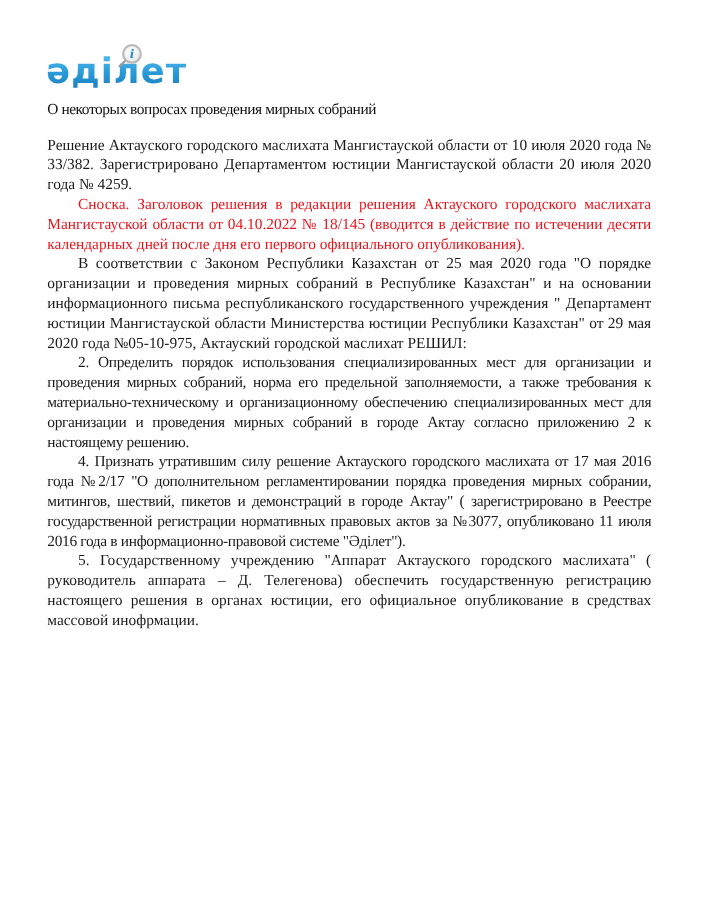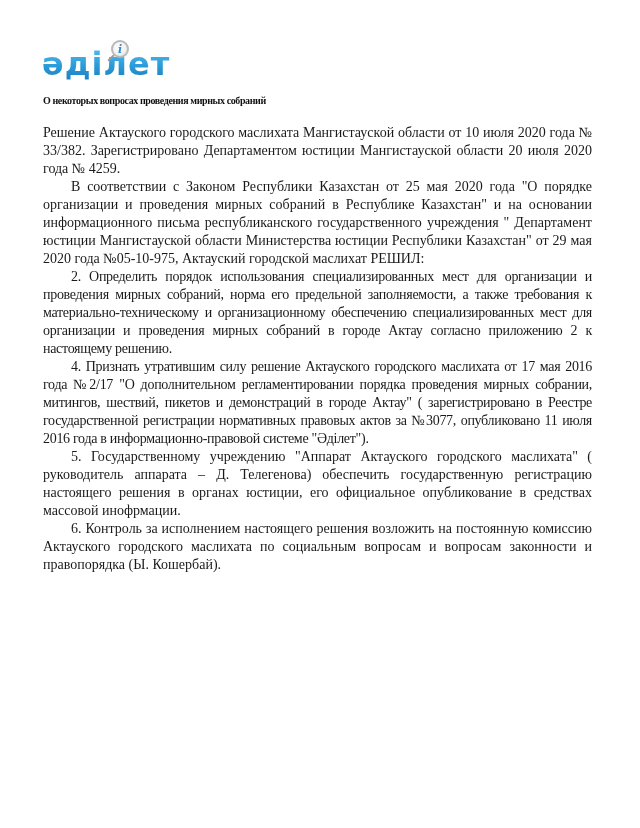--- a/index.html
+++ b/index.html
@@ -65,22 +65,22 @@
     }
     .doc {
       position: absolute;
       left: 43px;
       top: 92px;
       width: 549px;
       font-size: 14px;
       line-height: 18px;
     }
     .title {
-      font-weight: bold;
-      font-size: 10px;
+      font-weight: normal;
+      font-size: 14px;
       margin: 0 0 14px 0;
       letter-spacing: -0.4px;
       color: #111;
     }
     p {
       margin: 0;
       text-align: justify;
       font-family: Liberation Serif, serif;
     }
     .indent {
@@ -100,20 +100,20 @@
 <div class="logo">
   <span class="logo-text">әділет</span>
   <span class="logo-magnifier">i</span>
 </div>
 
 <div class="doc">
   <div class="title">О некоторых вопросах проведения мирных собраний</div>
 
   <p>Решение Актауского городского маслихата Мангистауской области от 10 июля 2020 года № 33/382. Зарегистрировано Департаментом юстиции Мангистауской области 20 июля 2020 года № 4259.</p>
 
+  <p class="note">Сноска. Заголовок решения в редакции решения Актауского городского маслихата Мангистауской области от 04.10.2022 № 18/145 (вводится в действие по истечении десяти календарных дней после дня его первого официального опубликования).</p>
 
   <p class="indent">В соответствии с Законом Республики Казахстан от 25 мая 2020 года "О порядке организации и проведения мирных собраний в Республике Казахстан" и на основании информационного письма республиканского государственного учреждения " Департамент юстиции Мангистауской области Министерства юстиции Республики Казахстан" от 29 мая 2020 года №05-10-975, Актауский городской маслихат РЕШИЛ:</p>
 
   <p class="indent para-tight">2. Определить порядок использования специализированных мест для организации и проведения мирных собраний, норма его предельной заполняемости, а также требования к материально-техническому и организационному обеспечению специализированных мест для организации и проведения мирных собраний в городе Актау согласно приложению 2 к настоящему решению.</p>
   <p class="indent para-tight">4. Признать утратившим силу решение Актауского городского маслихата от 17 мая 2016 года №2/17 "О дополнительном регламентировании порядка проведения мирных собрании, митингов, шествий, пикетов и демонстраций в городе Актау" ( зарегистрировано в Реестре государственной регистрации нормативных правовых актов за №3077, опубликовано 11 июля 2016 года в информационно-правовой системе "Әділет").</p>
   <p class="indent">5. Государственному учреждению "Аппарат Актауского городского маслихата" ( руководитель аппарата – Д. Телегенова) обеспечить государственную регистрацию настоящего решения в органах юстиции, его официальное опубликование в средствах массовой инофрмации.</p>
-  <p class="indent">6. Контроль за исполнением настоящего решения возложить на постоянную комиссию Актауского городского маслихата по социальным вопросам и вопросам законности и правопорядка (Ы. Кошербай).</p>
 </div>
 
 </body></html>

